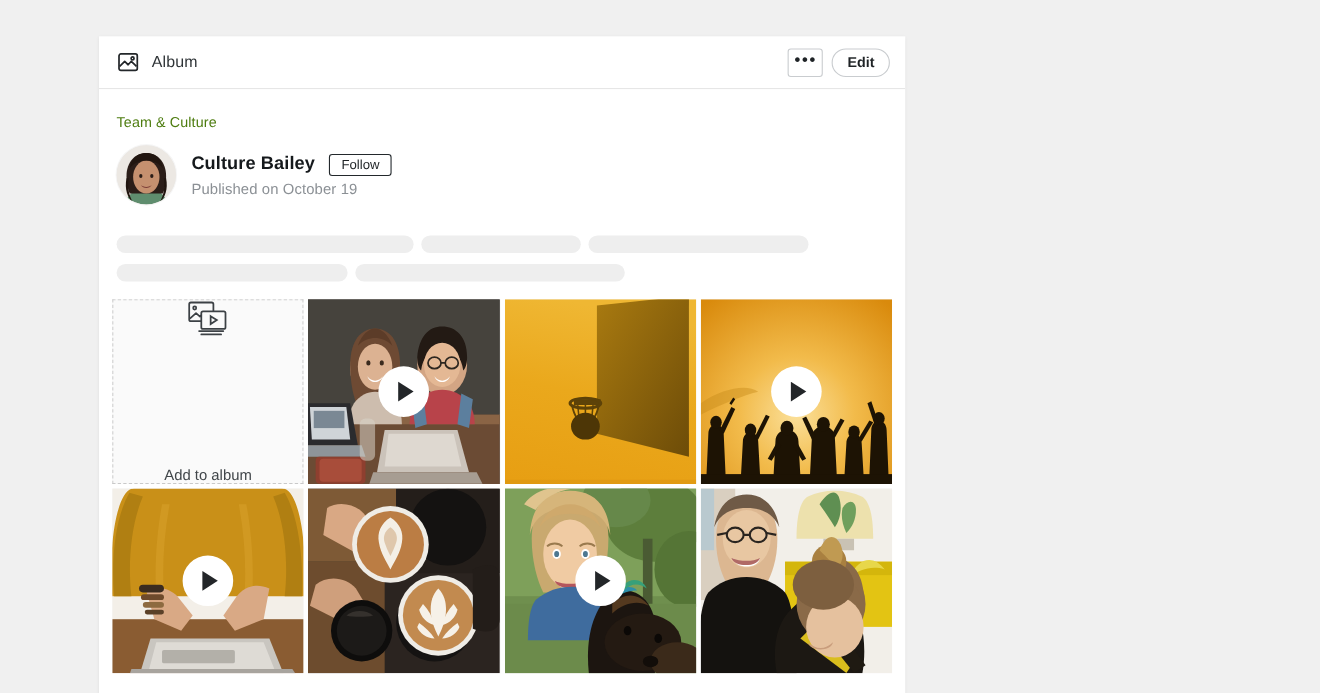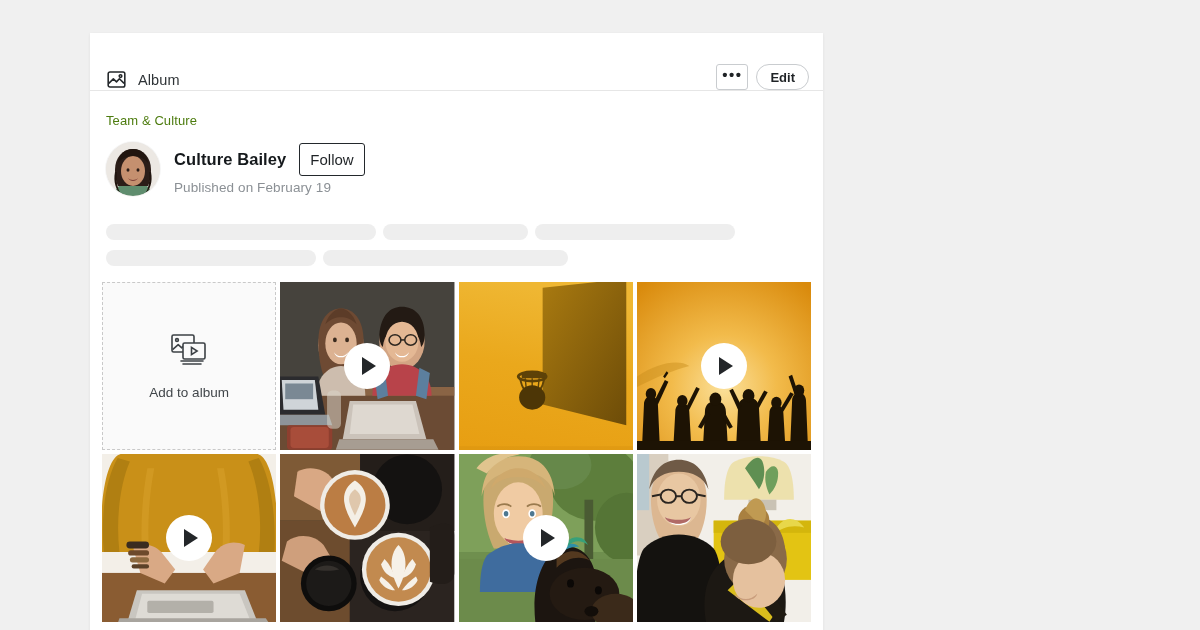--- a/index.html
+++ b/index.html
@@ -17,23 +17,23 @@
     position: absolute;
     left: 90px; top: 33px;
     width: 733px; height: 600px;
     background: #ffffff;
     box-shadow: 0 1px 3px rgba(0,0,0,.07);
     overflow: hidden;
   }
 
   
   .card-header {
-    height: 58px;
+    height: 48px;
     border-bottom: 1px solid #e6e6e6;
-    display: flex; align-items: flex-end;
+    display: flex; align-items: center;
     padding: 0 14px 0 16px;
   }
   .header-left { display: flex; align-items: center; gap: 11px; }
   .album-icon { width: 21px; height: 21px; display: block; }
   .header-title {
     font-size: 14.5px; color: #2f3437; font-weight: 400; letter-spacing: .1px;
   }
   .header-spacer { flex: 1; }
   .header-actions { display: flex; align-items: center; gap: 8px; }
   .btn {
@@ -65,22 +65,22 @@
     width: 54px; height: 54px; border-radius: 50%;
     overflow: hidden; flex: none; background: #e9e6e2;
     box-shadow: 0 0 0 1px rgba(0,0,0,.04);
   }
   .avatar svg { display: block; width: 54px; height: 54px; }
   .author-info { display: flex; flex-direction: column; gap: 4px; }
   .author-line { display: flex; align-items: center; gap: 13px; }
   .author-name { font-size: 16.5px; font-weight: 700; color: #15191c; letter-spacing: .1px; }
   .btn-follow {
     border: 1px solid #23282c; border-radius: 3px; background: #fff;
-    height: 33px; padding: 0 10px;
-    font-size: 15px; font-weight: 400; color: #1f2326;
+    height: 20px; padding: 0 10px;
+    font-size: 12px; font-weight: 400; color: #1f2326;
     display: flex; align-items: center;
     cursor: pointer; font-family: "Liberation Sans", sans-serif;
   }
   .published { font-size: 13.5px; color: #8b9095; letter-spacing: .1px; }
 
   
   .skeleton { padding: 28px 16px 0 16px; }
   .sk-row { display: flex; gap: 7px; margin-bottom: 10px; }
   .sk-bar { height: 16px; border-radius: 8px; background: #eeeeee; }
 
@@ -99,21 +99,21 @@
     background: #f6f6f5;
   }
   .tile-inner { position: absolute; inset: 0; }
   .tile-inner svg { width: 100%; height: 100%; display: block; }
 
   
   .add-tile {
     border: 1px dashed #c9c9c9;
     background: #fafafa;
     display: flex; flex-direction: column;
-    align-items: center; justify-content: center;
+    align-items: center; justify-content: space-between;
     gap: 14px;
   }
   .add-icon { width: 44px; height: 38px; }
   .add-label { font-size: 13.5px; color: #41464a; font-weight: 400; }
 
   
   .play {
     position: absolute;
     left: 50%; top: 50%;
     transform: translate(-50%,-50%);
@@ -178,21 +178,21 @@
               <path d="M9 30c-2 10 1 18 6 22-4-6-5-14-4-22z" fill="#21150f"></path>
               <path d="M45 30c2 10-1 18-6 22 4-6 5-14 4-22z" fill="#21150f"></path>
             </g>
           </svg>
         </div>
         <div class="author-info">
           <div class="author-line">
             <span class="author-name">Culture Bailey</span>
             <button class="btn-follow">Follow</button>
           </div>
-          <div class="published">Published on February 19</div>
+          <div class="published">Published on October 19</div>
         </div>
       </div>
 
       <div class="skeleton">
         <div class="sk-row">
           <div class="sk-bar" style="width:270px"></div>
           <div class="sk-bar" style="width:145px"></div>
           <div class="sk-bar" style="width:200px"></div>
         </div>
         <div class="sk-row">

